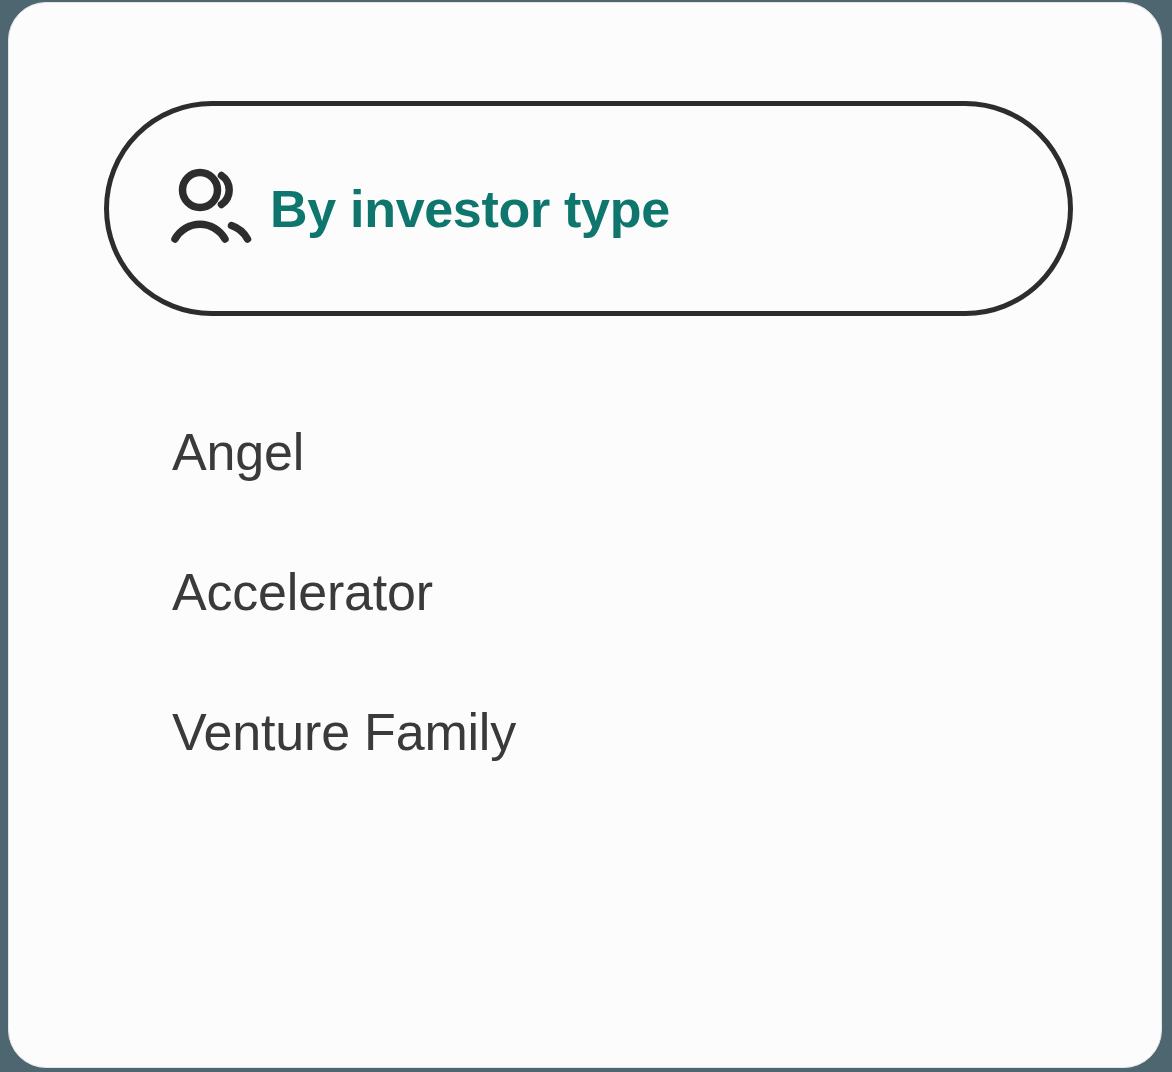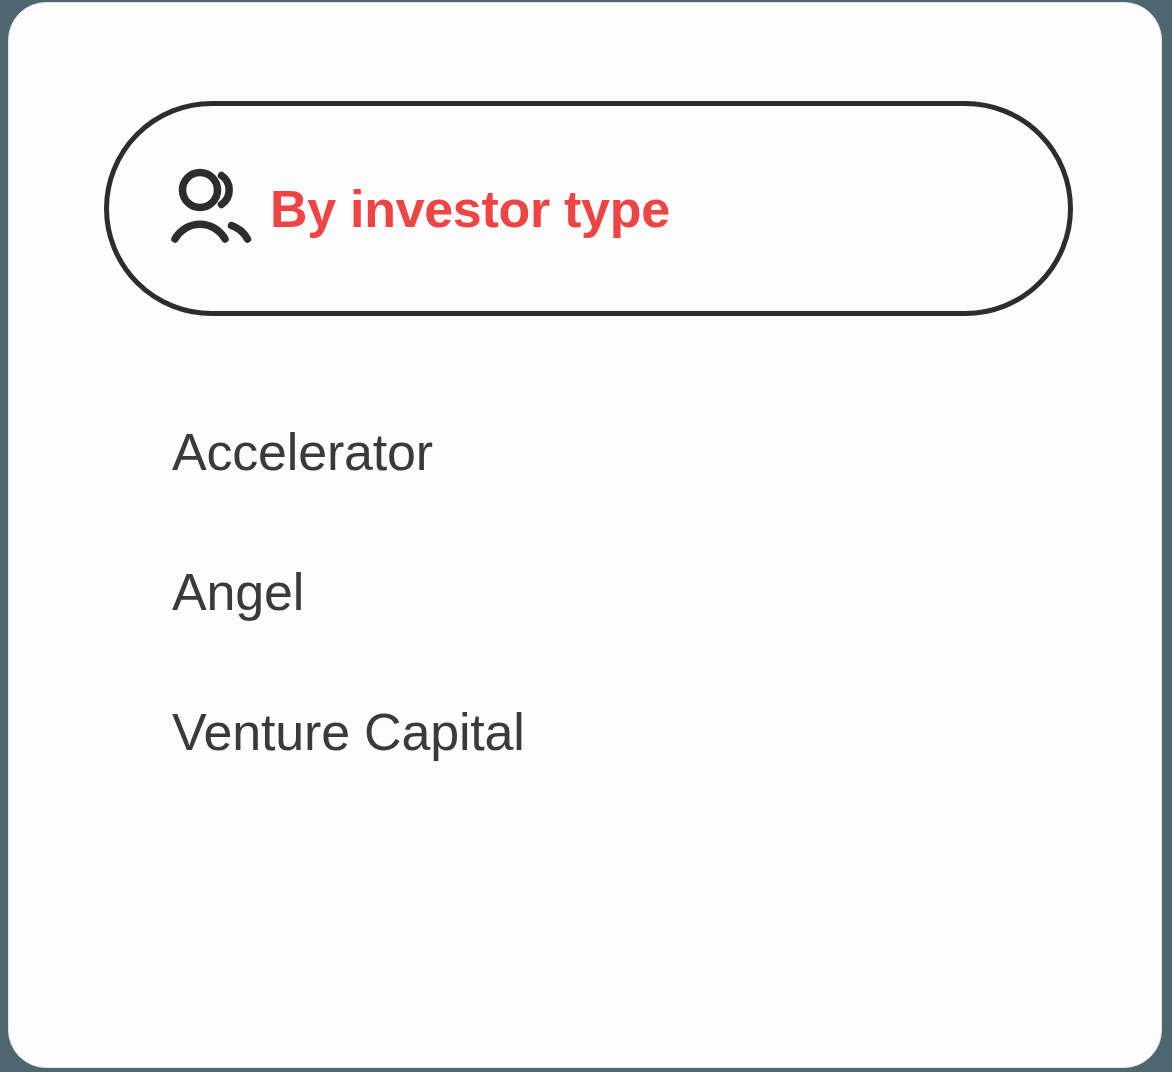--- a/index.html
+++ b/index.html
@@ -53,21 +53,21 @@
   }
   #users-icon svg {
     display: block;
     width: 84px;
     height: 84px;
   }
 
   #investor-type-pill-label {
     font-size: 52px;
     font-weight: bold;
-    color: #ef4444;
+    color: #0f766e;
     letter-spacing: -0.3px;
     white-space: nowrap;
     line-height: 1;
   }
 
   
   #investor-type-options {
     position: absolute;
     left: 163px;
     top: 418px;
@@ -107,26 +107,26 @@
 
         <path d="M 62.5 58.5 A 28.5 28.5 0 0 1 78.5 72"></path>
       </svg>
     </span>
     <span id="investor-type-pill-label">By investor type</span>
   </div>
 
   <div id="investor-type-options">
 
     <div class="option-item">
+      <span class="option-label">Angel</span>
+    </div>
+
+    <div class="option-item">
       <span class="option-label">Accelerator</span>
     </div>
 
     <div class="option-item">
-      <span class="option-label">Angel</span>
-    </div>
-
-    <div class="option-item">
-      <span class="option-label">Venture Capital</span>
+      <span class="option-label">Venture Family</span>
     </div>
 
 
   </div>
 </div>
 
 </body></html>

